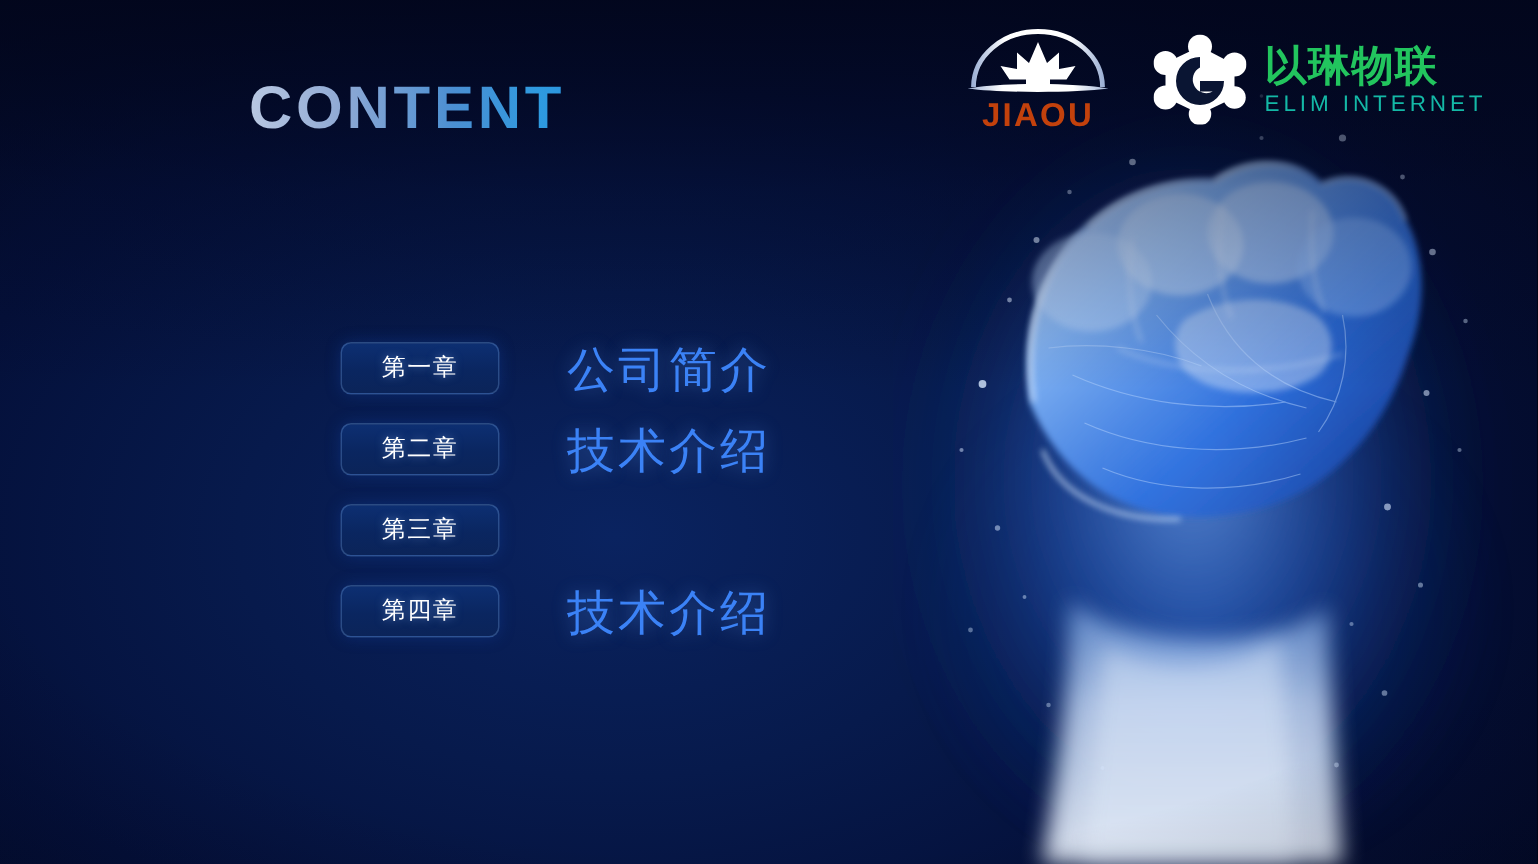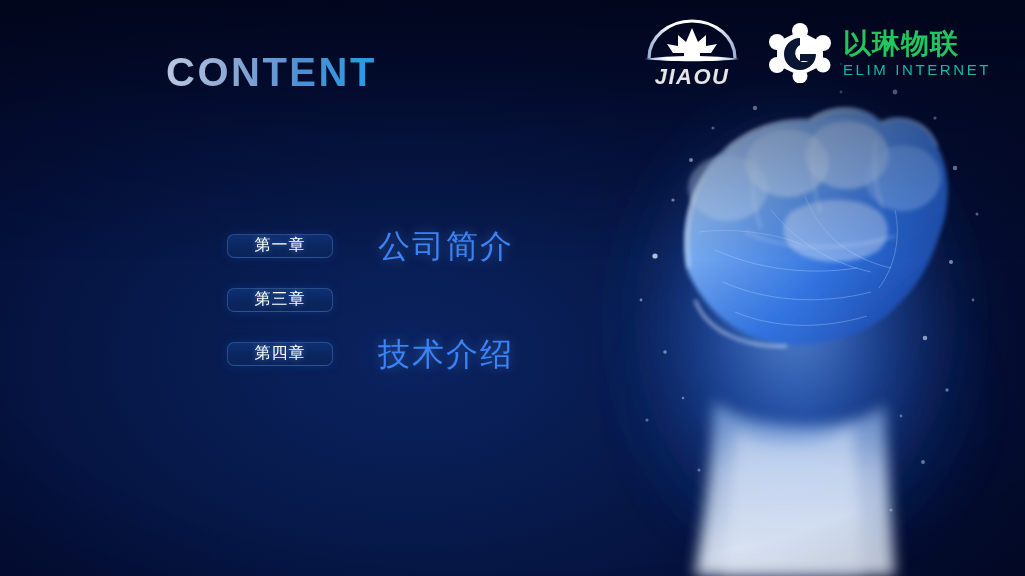--- a/index.html
+++ b/index.html
@@ -60,23 +60,22 @@
   .logo-jiaou {
     display: flex;
     flex-direction: column;
     align-items: center;
     gap: 2px;
   }
   .logo-jiaou-mark { display:block; }
   .logo-jiaou-word {
     font-size: 22px;
     font-weight: bold;
-    font-style: italic;
     letter-spacing: 1.5px;
-    color: #e5e5e5;
+    color: #c2410c;
     line-height: 1;
   }
   .logo-elim {
     display: flex;
     align-items: center;
     gap: 12px;
   }
   .logo-elim-mark { display:block; }
   .logo-elim-text {
     display: flex;
@@ -142,21 +141,21 @@
   }
   .toc-row {
     display: flex;
     align-items: center;
     height: 35px;
     margin-bottom: 19px;
   }
   .toc-row:last-child { margin-bottom: 0; }
   .toc-tag {
     width: 106px;
-    height: 24px;
+    height: 35px;
     box-sizing: border-box;
     border-radius: 7px;
     background: linear-gradient(180deg, #0d2f72 0%, #0a2660 55%, #0b2459 100%);
     border: 1px solid rgba(120,165,230,0.30);
     display: flex;
     align-items: center;
     justify-content: center;
     box-shadow: 0 0 10px rgba(18,70,170,0.35);
   }
   .toc-tag-label {
@@ -373,20 +372,26 @@
 
   <div class="toc">
 
     <div class="toc-row">
       <div class="toc-tag">
         <span class="toc-tag-label">第一章</span>
       </div>
       <div class="toc-title">公司简介</div>
     </div>
 
+    <div class="toc-row">
+      <div class="toc-tag">
+        <span class="toc-tag-label">第二章</span>
+      </div>
+      <div class="toc-title">技术介绍</div>
+    </div>
 
     <div class="toc-row">
       <div class="toc-tag">
         <span class="toc-tag-label">第三章</span>
       </div>
     </div>
 
     <div class="toc-row">
       <div class="toc-tag">
         <span class="toc-tag-label">第四章</span>

